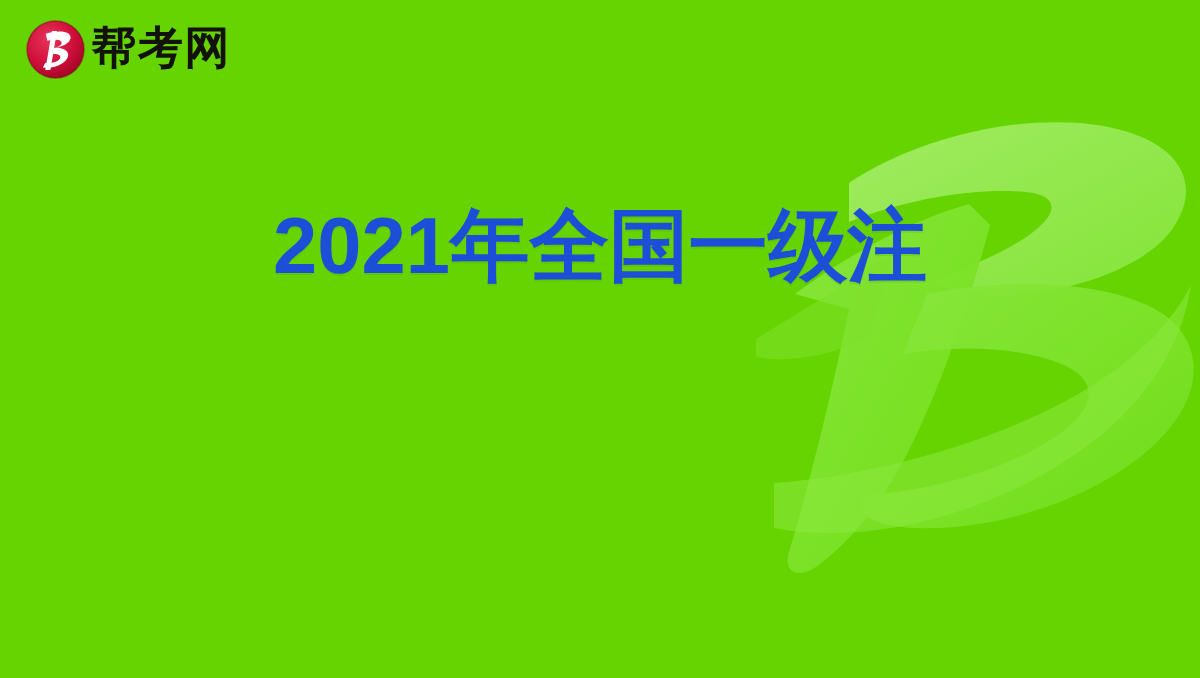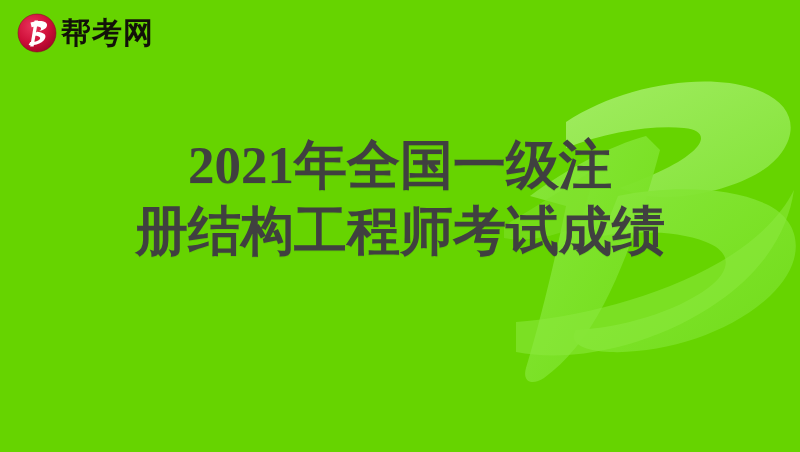--- a/index.html
+++ b/index.html
@@ -70,22 +70,22 @@
     position: absolute;
     left: 0;
     right: 0;
     top: 132px;
     z-index: 2;
     text-align: center;
     padding: 0 8px;
   }
   .headline-line {
     display: block;
-    color: #404040;
-    font-family: Liberation Serif, serif;
+    color: #1d4ed8;
+    font-family: Liberation Sans, sans-serif;
     font-weight: 700;
     font-size: 53px;
     line-height: 66px;
     letter-spacing: 0px;
     white-space: nowrap;
     text-shadow: 0 1px 0 rgba(60,150,0,0.18);
   }
 </style>
 </head>
 <body>
@@ -176,16 +176,15 @@
         <path d="M17.6 7.6 L21 7.6 L16.6 33.6 L13.2 33.6 Z" fill="#ffffff"></path>
       </svg>
     </div>
     <div class="logo-wordmark">
       <span class="logo-wordmark-text">帮考网</span>
     </div>
   </div>
 
   <div class="headline">
     <span class="headline-line">2021年全国一级注</span>
-    <span class="headline-line">册结构工程师考试成绩</span>
   </div>
 
 </div>
 
 </body></html>

